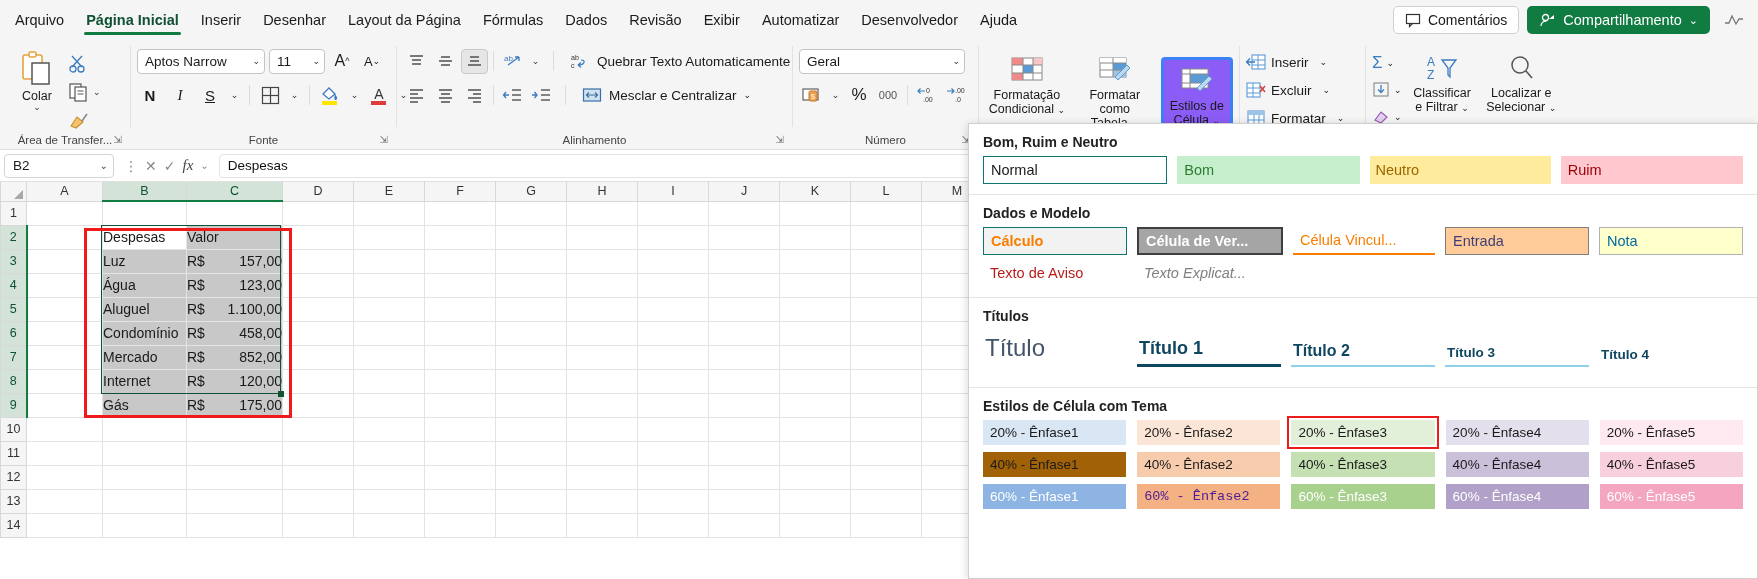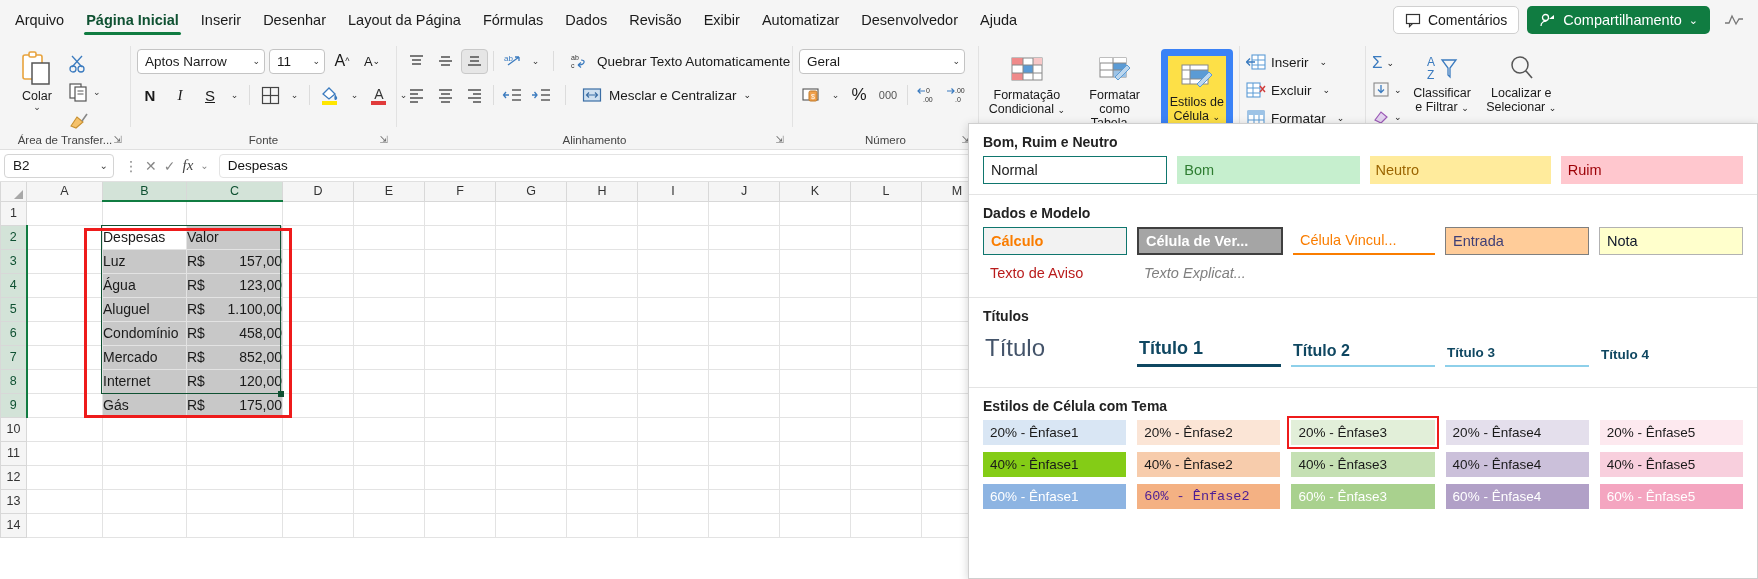--- a/index.html
+++ b/index.html
@@ -87,21 +87,21 @@
 
   
   .num-row { display:flex; align-items:center; gap:3px; height:28px;}
 
   
   .big-btn {
     width:86px; display:flex; flex-direction:column; align-items:center;
     font-size:12.5px; line-height:14px; text-align:center; padding:3px 2px 0 2px;
     border-radius:4px; position:relative;
   }
-  .big-btn.framed { border:7px solid #3b82f6; background:#fde047; }
+  .big-btn.framed { border:3px solid #3b82f6; background:#8b5cf6;margin-top:8px; }
   .big-icon { height:36px; display:flex; align-items:center; justify-content:center; }
 
   
   .cell-row { display:flex; align-items:center; gap:5px; height:26px; font-size:13.5px; }
 
   
   .edit-col { display:flex; flex-direction:column; gap:2px; padding-top:3px;}
   .edit-mini { display:flex; align-items:center; gap:4px; height:25px; }
 
   
@@ -979,21 +979,21 @@
     <div class="sw" style="background:#ffc7ce;color:#9c0006;">Ruim</div>
   </div>
   <div class="sp-sep"></div>
 
   <div class="sp-section-title">Dados e Modelo</div>
   <div class="sp-row">
     <div class="sw bordered" style="background:#f2f2f2;color:#fa7d00;font-weight:bold;">Cálculo</div>
     <div class="sw bordered" style="background:#a5a5a5;color:#ffffff;font-weight:bold;border-color:#3f3f3f;border-width:2px;">Célula de Ver...</div>
     <div class="sw" style="background:#ffffff;color:#fa7d00;border-bottom:2px solid #fa7d00;">Célula Vincul...</div>
     <div class="sw bordered" style="background:#ffcc99;color:#3f3f76;border-color:#7f7f7f;">Entrada</div>
-    <div class="sw bordered" style="background:#ffffcc;color:#0f172a;border-color:#b2b2b2;">Nota</div>
+    <div class="sw bordered" style="background:#ffffcc;color:#0369a1;border-color:#b2b2b2;">Nota</div>
   </div>
   <div class="sp-row" style="padding-top:4px;">
     <div class="sw" style="background:#ffffff;color:#b91c1c;">Texto de Aviso</div>
     <div class="sw" style="background:#ffffff;color:#7f7f7f;font-style:italic;">Texto Explicat...</div>
     <div class="sw"></div>
     <div class="sw"></div>
     <div class="sw"></div>
   </div>
   <div class="sp-sep"></div>
 
@@ -1023,21 +1023,21 @@
     <div class="tsw-wrap">
         <div class="tsw" style="background:#e4dfec;color:#1a1a1a;">20% - Ênfase4</div>
       </div>
     <div class="tsw-wrap">
         <div class="tsw" style="background:#fde9ef;color:#1a1a1a;">20% - Ênfase5</div>
       </div>
   </div>
 
   <div class="theme-row">
     <div class="tsw-wrap">
-        <div class="tsw" style="background:#84cc16;color:#1a1a1a;">40% - Ênfase1</div>
+        <div class="tsw" style="background:#a16207;color:#1a1a1a;">40% - Ênfase1</div>
       </div>
     <div class="tsw-wrap">
         <div class="tsw" style="background:#f7ccac;color:#1a1a1a;text-align:center;">40% - Ênfase2</div>
       </div>
     <div class="tsw-wrap">
         <div class="tsw" style="background:#c5e0b3;color:#1a1a1a;">40% - Ênfase3</div>
       </div>
     <div class="tsw-wrap">
         <div class="tsw" style="background:#cbc0da;color:#1a1a1a;">40% - Ênfase4</div>
       </div>

